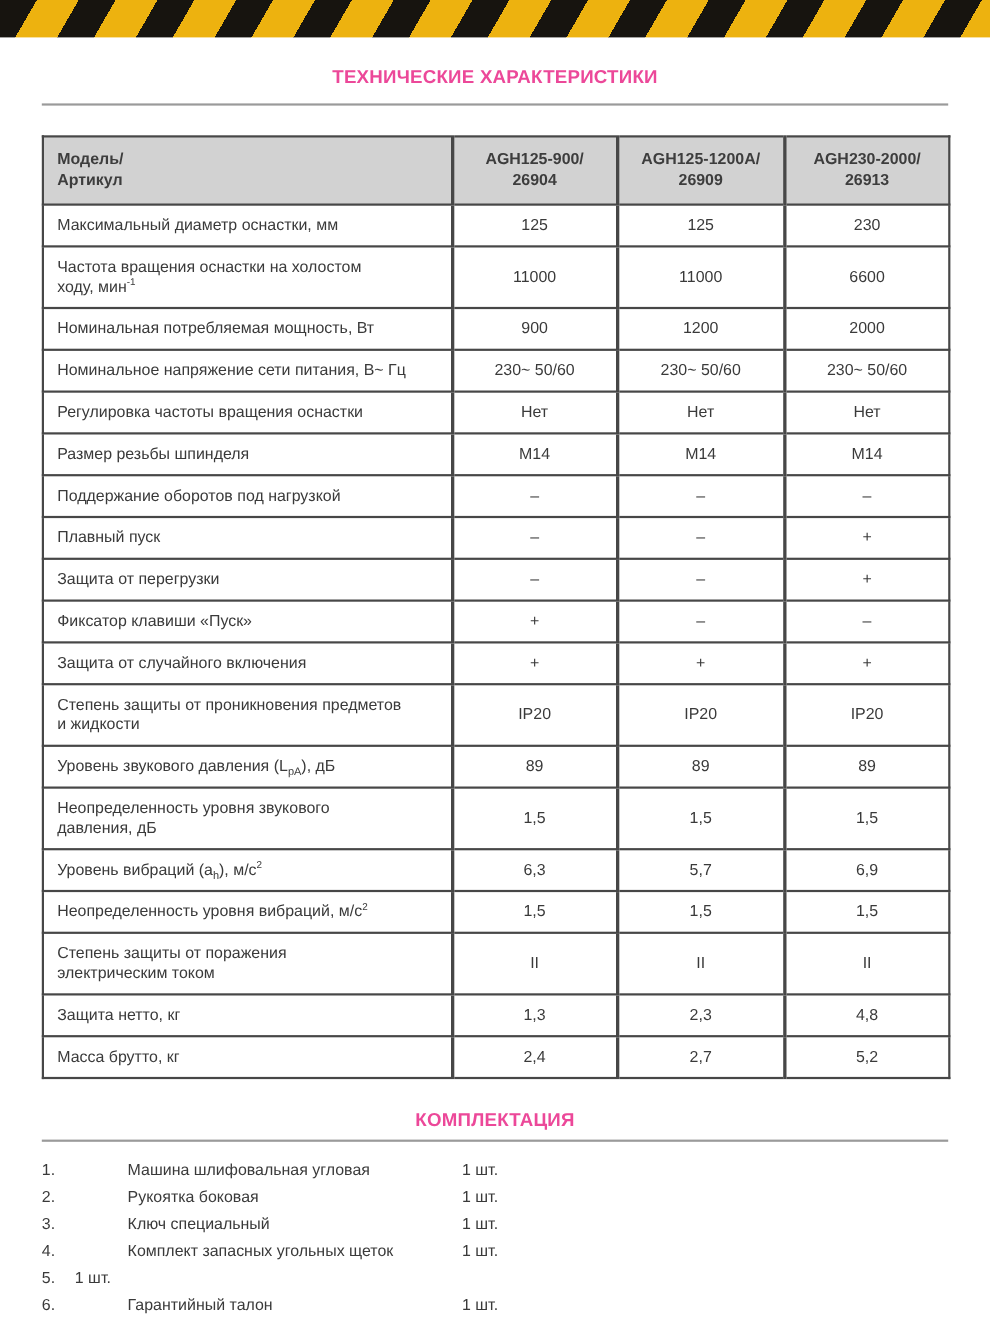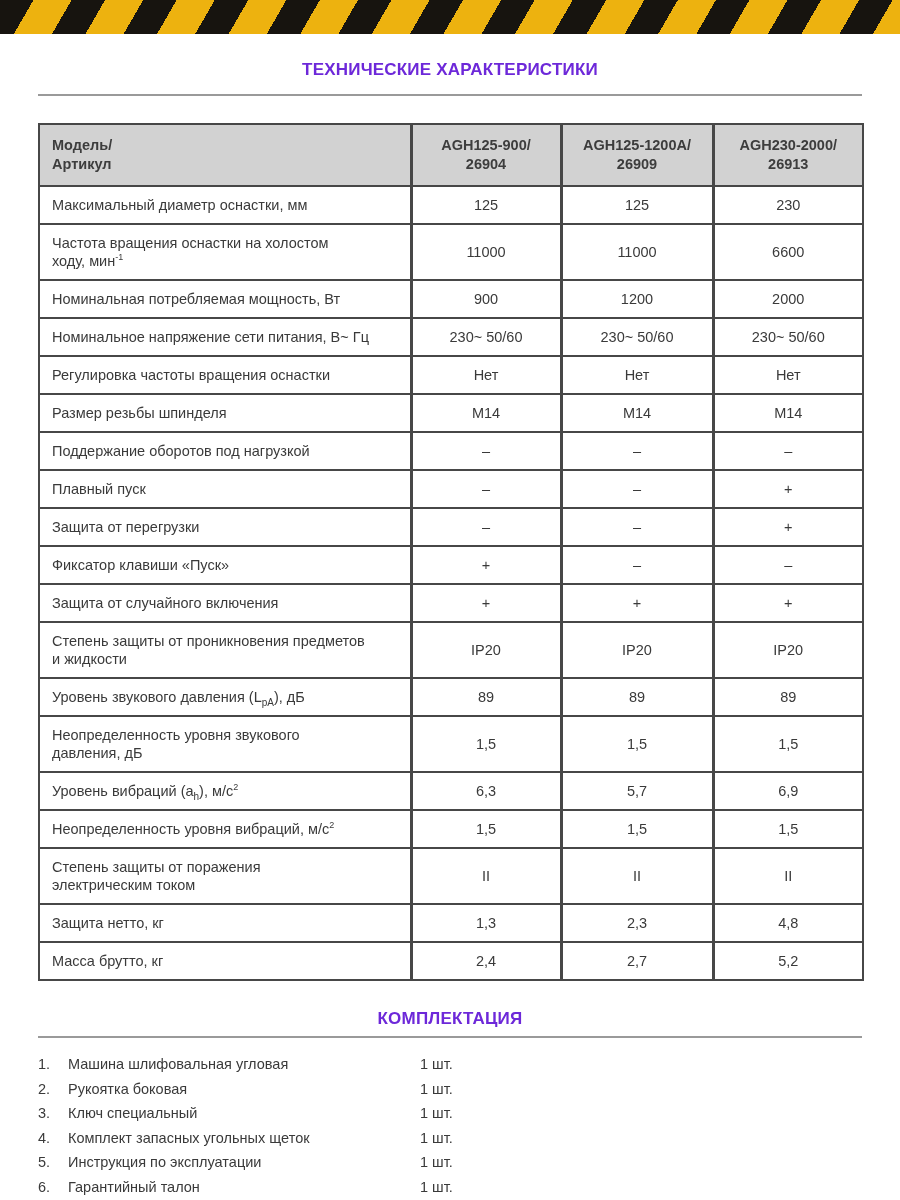--- a/index.html
+++ b/index.html
@@ -18,21 +18,21 @@
       120deg,
       #17140f 0px, #17140f 29px,
       #edb20f 29px, #edb20f 62px
     );
   }
   .section-title {
     margin: 26px 38px 0;
     text-align: center;
     font-size: 17px;
     font-weight: bold;
-    color: #6d28d9;
+    color: #ec4899;
     letter-spacing: 0.2px;
     line-height: 20px;
   }
   .rule {
     height: 0;
     border-top: 2px solid #9a9a9a;
     margin: 14px 38px 0;
   }
   table.specs {
     width: 824px;
@@ -80,21 +80,21 @@
     margin: 14px 38px 0;
   }
   .kit-item {
     display: grid;
     grid-template-columns: 30px 352px 1fr;
     font-size: 14.5px;
     line-height: 24.5px;
     color: #3a3a3a;
   }
   .kit-item .num  { text-align: left; }
-  .kit-item .name { text-align: left; }
+  .kit-item .name { text-align: left; margin-left: 48px; }
   .kit-item .qty  { text-align: left; }
 </style>
 </head>
 <body>
 
 <div class="hazard-band"></div>
 
 <div class="section-title">ТЕХНИЧЕСКИЕ ХАРАКТЕРИСТИКИ</div>
 <div class="rule"></div>
 
@@ -262,21 +262,20 @@
       <span class="name">Ключ специальный</span>
       <span class="qty">1 шт.</span>
     </div>
     <div class="kit-item">
       <span class="num">4.</span>
       <span class="name">Комплект запасных угольных щеток</span>
       <span class="qty">1 шт.</span>
     </div>
     <div class="kit-item">
       <span class="num">5.</span>
-      <span class="name">Инструкция по эксплуатации</span>
       <span class="qty">1 шт.</span>
     </div>
     <div class="kit-item">
       <span class="num">6.</span>
       <span class="name">Гарантийный талон</span>
       <span class="qty">1 шт.</span>
     </div>
   </div>
 
 </body></html>

